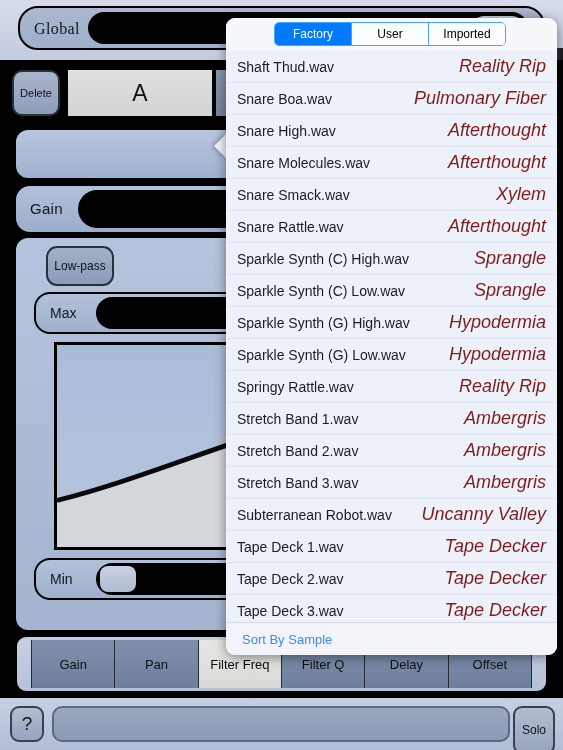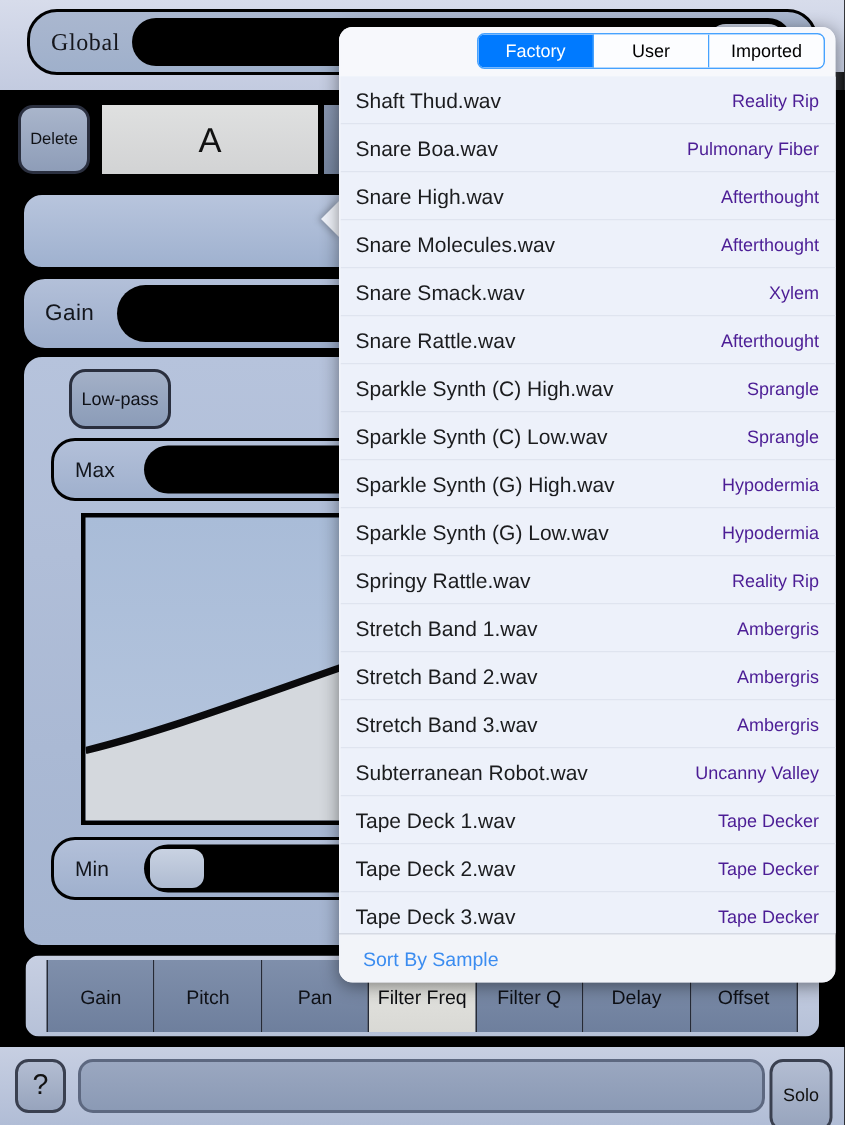--- a/index.html
+++ b/index.html
@@ -325,21 +325,20 @@
   }
   .seg {
     position: absolute;
     left: 48px; top: 4px;
     width: 232px; height: 24px;
     display: flex;
     border: 1px solid #46a2ff;
     border-radius: 5px;
     overflow: hidden;
     box-sizing: border-box;
-    margin-left: 44px;
   }
   .seg-item {
     flex: 1;
     display: flex; align-items: center; justify-content: center;
     font-size: 12px;
     color: #000000;
     background: #fcfdff;
     border-right: 1px solid #46a2ff;
   }
   .seg-item:last-child { border-right: none; }
@@ -366,24 +365,25 @@
     border-bottom: 1px solid #dfe4ef;
   }
   .row-title {
     font-size: 14px;
     color: #1b1c1e;
     flex: 1;
     white-space: nowrap;
     overflow: hidden;
   }
   .row-meta {
-    font-size: 12px;
-    color: #4c1d95;
+    font-size: 18px;
+    color: #7f1d1d;
     white-space: nowrap;
     margin-left: 10px;
+    font-style: italic;
   }
 
   .pop-footer {
     position: absolute;
     left: 0; bottom: 0;
     width: 331px; height: 33px;
     background: #f2f4f9;
     border-top: 1px solid #d6dae4;
     display: flex;
     align-items: center;
@@ -450,21 +450,20 @@
     <div class="row-min">
       <span class="min-label">Min</span>
       <div class="min-field">
         <div class="min-knob"></div>
       </div>
     </div>
   </div>
 
   <div class="tabbar-wrap">
     <div class="tab">Gain</div>
-    <div class="tab">Pitch</div>
     <div class="tab">Pan</div>
     <div class="tab active">Filter Freq</div>
     <div class="tab">Filter Q</div>
     <div class="tab">Delay</div>
     <div class="tab">Offset</div>
   </div>
 
   <div class="toolbar">
     <div class="btn-help">?</div>
     <div class="msg-bar"></div>

